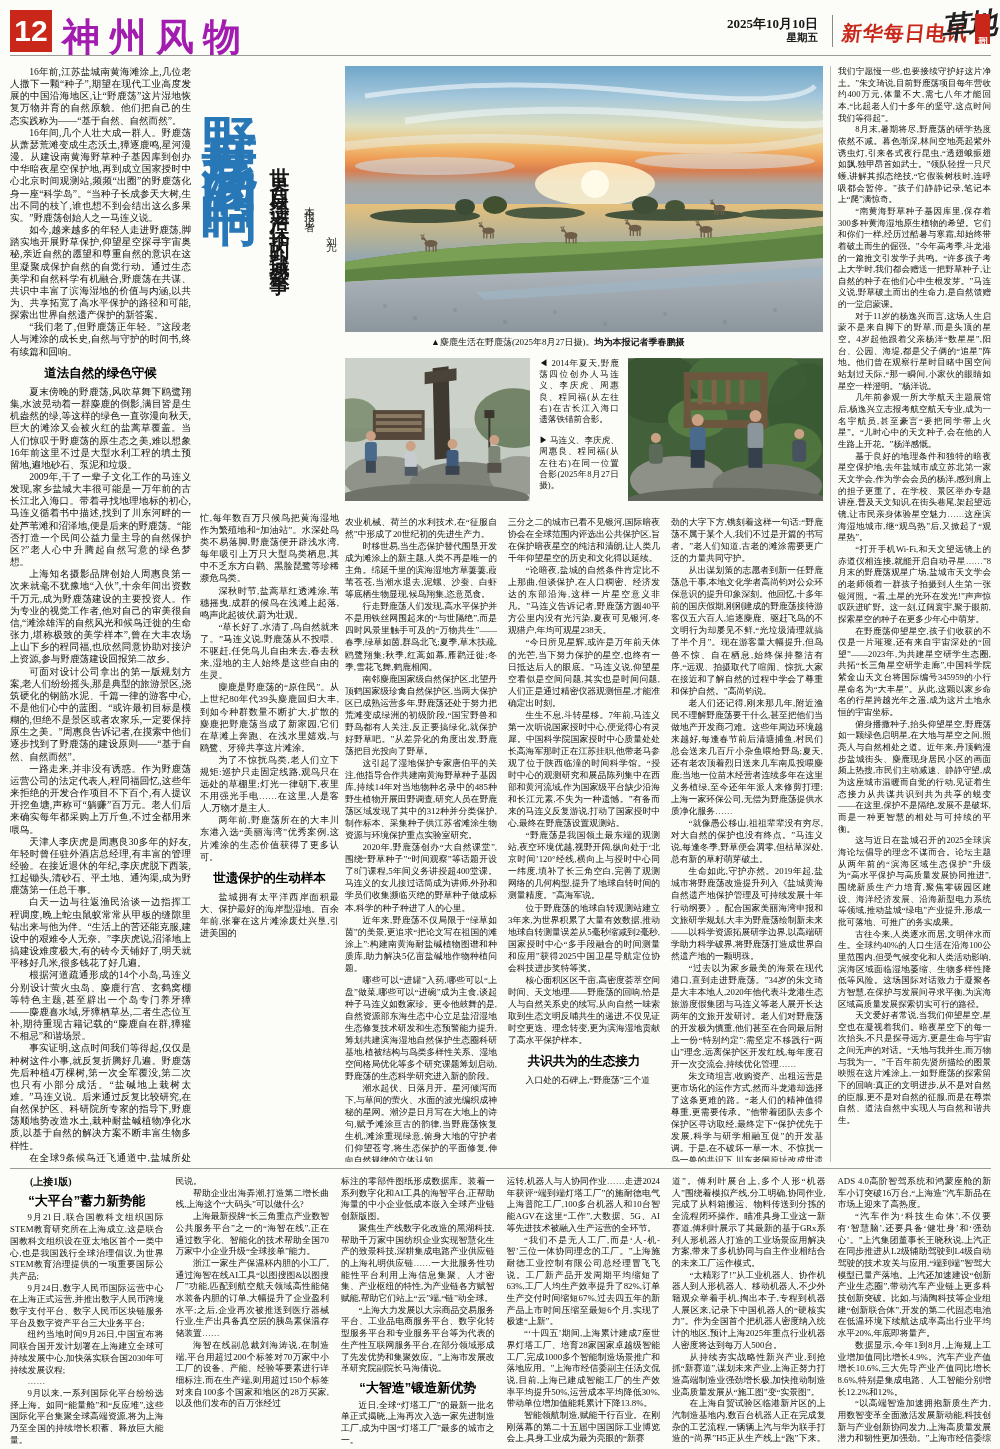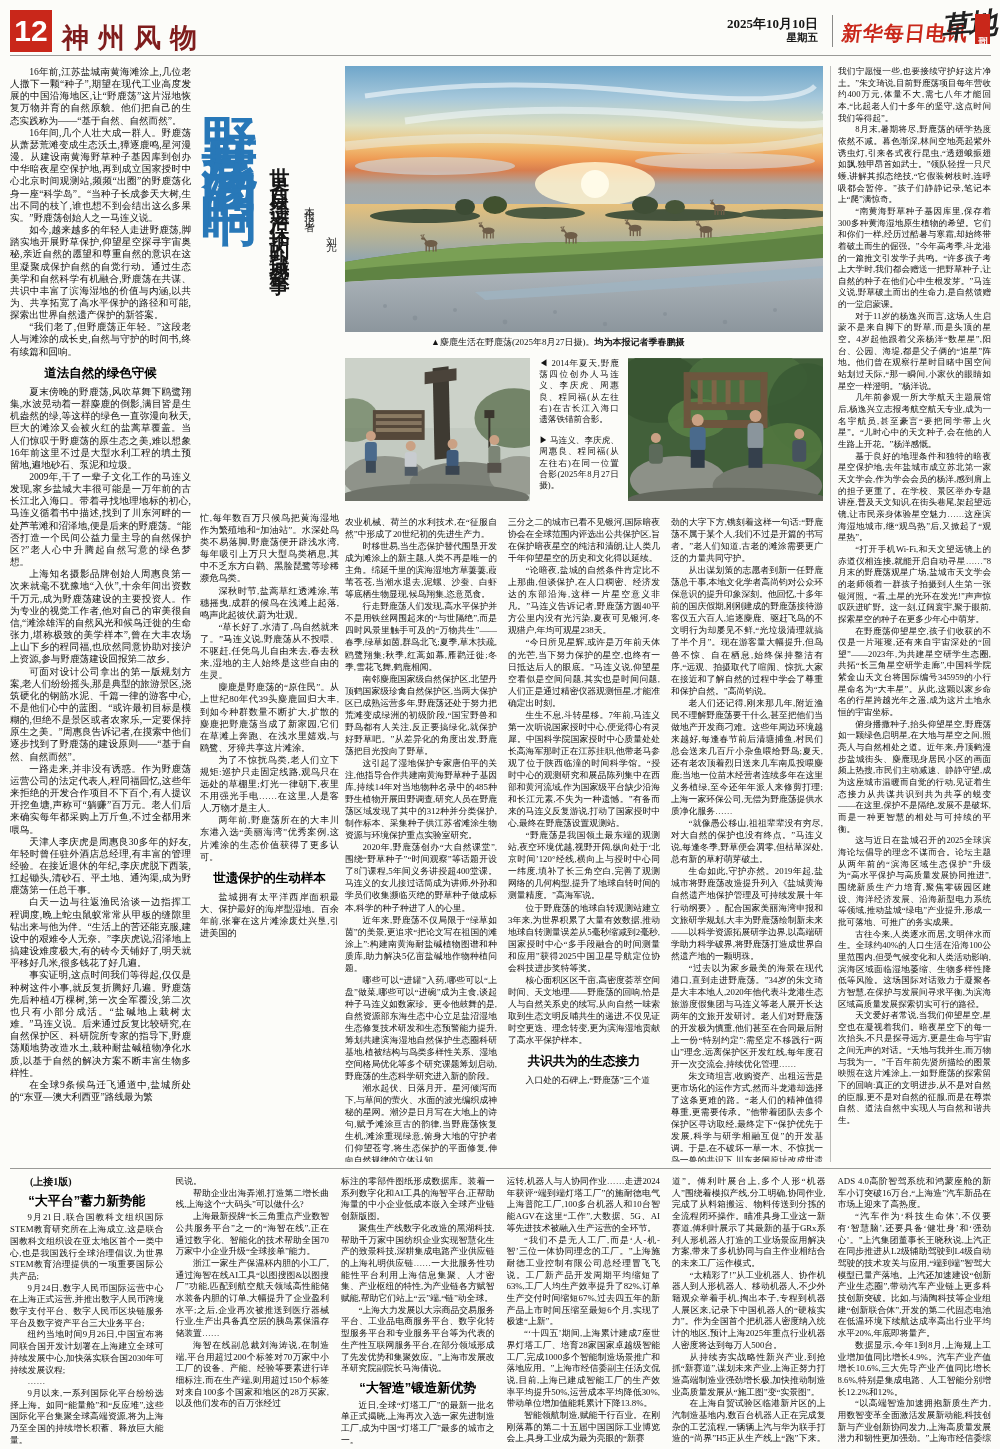--- a/index.html
+++ b/index.html
@@ -2,21 +2,21 @@
 <html><head>
 <meta charset="utf-8">
 <style>
   html,body{margin:0;padding:0;background:#e8e8e4;}
   #page{position:relative;width:1000px;height:1449px;background:#fcfcf9;margin:0 auto;
         font-family:"Liberation Serif",serif;color:#151515;overflow:hidden;}
   
   .pagenum{position:absolute;left:10px;top:10px;width:42px;height:42px;background:#c9271a;
            color:#fff;font-family:"Liberation Sans",sans-serif;font-weight:bold;font-size:30px;
            display:flex;align-items:center;justify-content:center;}
-  .section-name{position:absolute;left:62px;top:20px;font-size:27px;font-weight:bold;color:#7f1d1d;
+  .section-name{position:absolute;left:62px;top:12px;font-size:38px;font-weight:bold;color:#a21caf;
                 letter-spacing:9px;font-family:"Liberation Serif",serif;}
   .header-rule{position:absolute;left:10px;top:55px;width:981px;height:1px;background:#9a9a97;}
   .date-block{position:absolute;left:690px;top:17px;width:128px;text-align:right;line-height:14px;}
   .date-line{font-size:13px;font-weight:bold;}
   .weekday-line{font-size:10.5px;font-weight:bold;}
   .hdr-vline{position:absolute;left:832px;top:15px;width:1px;height:32px;background:#8a8a88;}
   .masthead{position:absolute;left:842px;top:20px;font-size:20px;font-weight:bold;color:#c9271a;
             transform:skewX(-6deg);letter-spacing:1px;white-space:nowrap;}
   .caodi{position:absolute;left:941px;top:6px;font-size:29px;font-weight:bold;font-style:italic;
          color:#222;transform:rotate(-6deg);letter-spacing:-2px;}
@@ -91,20 +91,21 @@
       <p>如今,越来越多的年轻人走进野鹿荡,脚踏实地开展野草保护,仰望星空探寻宇宙奥秘,亲近自然的愿望和尊重自然的意识在这里凝聚成保护自然的自觉行动。通过生态美学和自然科学有机融合,野鹿荡在共谋、共识中丰富了滨海湿地的价值与内涵,以共为、共享拓宽了高水平保护的路径和可能,探索出世界自然遗产保护的新答案。</p>
       <p>“我们老了,但野鹿荡正年轻。”这段老人与滩涂的成长史,自然与守护的时间书,终有续篇和回响。</p>
       <div class="subhead">道法自然的绿色守候</div>
       <p>夏末傍晚的野鹿荡,风吹草舞下鸥鹭翔集,水波晃动着一群麋鹿的倒影,满目皆是生机盎然的绿,等这样的绿色一直弥漫向秋天,巨大的滩涂又会被火红的盐蒿草覆盖。当人们惊叹于野鹿荡的原生态之美,难以想象16年前这里不过是大型水利工程的填土预留地,遍地砂石、泵泥和垃圾。</p>
       <p>2009年,干了一辈子文化工作的马连义发现,家乡盐城大丰很可能是一万年前的古长江北入海口。带着寻找地理地标的初心,马连义循着书中描述,找到了川东河畔的一处芦苇滩和沼泽地,便是后来的野鹿荡。“能否打造一个民间公益力量主导的自然保护区?”老人心中升腾起自然写意的绿色梦想。</p>
       <p>上海知名摄影品牌创始人周惠良第一次来就毫不犹豫地“入伙”,十余年间出资数千万元,成为野鹿荡建设的主要投资人。作为专业的视觉工作者,他对自己的审美很自信,“滩涂雄浑的自然风光和候鸟迁徙的生命张力,堪称极致的美学样本”,曾在大丰农场上山下乡的程同福,也欣然同意协助对接沪上资源,参与野鹿荡建设回报第二故乡。</p>
       <p>可面对设计公司拿出的第一版规划方案,老人们纷纷摇头,那是典型的旅游景区,浇筑硬化的钢筋水泥、千篇一律的游客中心,不是他们心中的蓝图。“或许最初目标是模糊的,但绝不是景区或者农家乐,一定要保持原生之美。”周惠良告诉记者,在摸索中他们逐步找到了野鹿荡的建设原则——“基于自然、自然而然”。</p>
       <p>一路走来,并非没有诱惑。作为野鹿荡运营公司的法定代表人,程同福回忆,这些年来拒绝的开发合作项目不下百个,有人提议开挖鱼塘,声称可“躺赚”百万元。老人们后来确实每年都采购上万斤鱼,不过全都用来喂鸟。</p>
       <p>天津人李庆虎是周惠良30多年的好友,年轻时曾任驻外酒店总经理,有丰富的管理经验。在接近退休的年纪,李庆虎脱下西装,扛起锄头,清砂石、平土地、通沟渠,成为野鹿荡第一任总干事。</p>
       <p>白天一边与往返渔民洽谈一边指挥工程调度,晚上蛇虫鼠蚁常常从甲板的缝隙里钻出来与他为伴。“生活上的苦还能克服,建设中的艰难令人无奈。”李庆虎说,沼泽地上搞建设难度极大,有的砖今天铺好了,明天就平移好几米,很多钱花了好几遍。</p>
+      <p>根据河道疏通形成的14个小岛,马连义分别设计萤火虫岛、麋鹿行宫、玄鹤窝棚等特色主题,甚至辟出一个岛专门养牙獐——麋鹿喜水域,牙獐栖草丛,二者生态位互补,期待重现古籍记载的“麋鹿自在群,獐獾不相忌”和谐场景。</p>
       <p>事实证明,这点时间我们等得起,仅仅是种树这件小事,就反复折腾好几遍。野鹿荡先后种植4万棵树,第一次全军覆没,第二次也只有小部分成活。“盐碱地上栽树太难。”马连义说。后来通过反复比较研究,在自然保护区、科研院所专家的指导下,野鹿荡顺地势改造水土,栽种耐盐碱植物净化水质,以基于自然的解决方案不断丰富生物多样性。</p>
       <p>在全球9条候鸟迁飞通道中,盐城所处的“东亚—澳大利西亚”路线最为繁</p>
     </div>
 
   <div class="col-title">
     <div class="main-title">野鹿荡的回响</div>
     <div class="sub-title">世界自然遗产保护的盐城叙事</div>
     <div class="byline">
       <span>本报记者</span>
       <span class="nm">刘亢</span>

